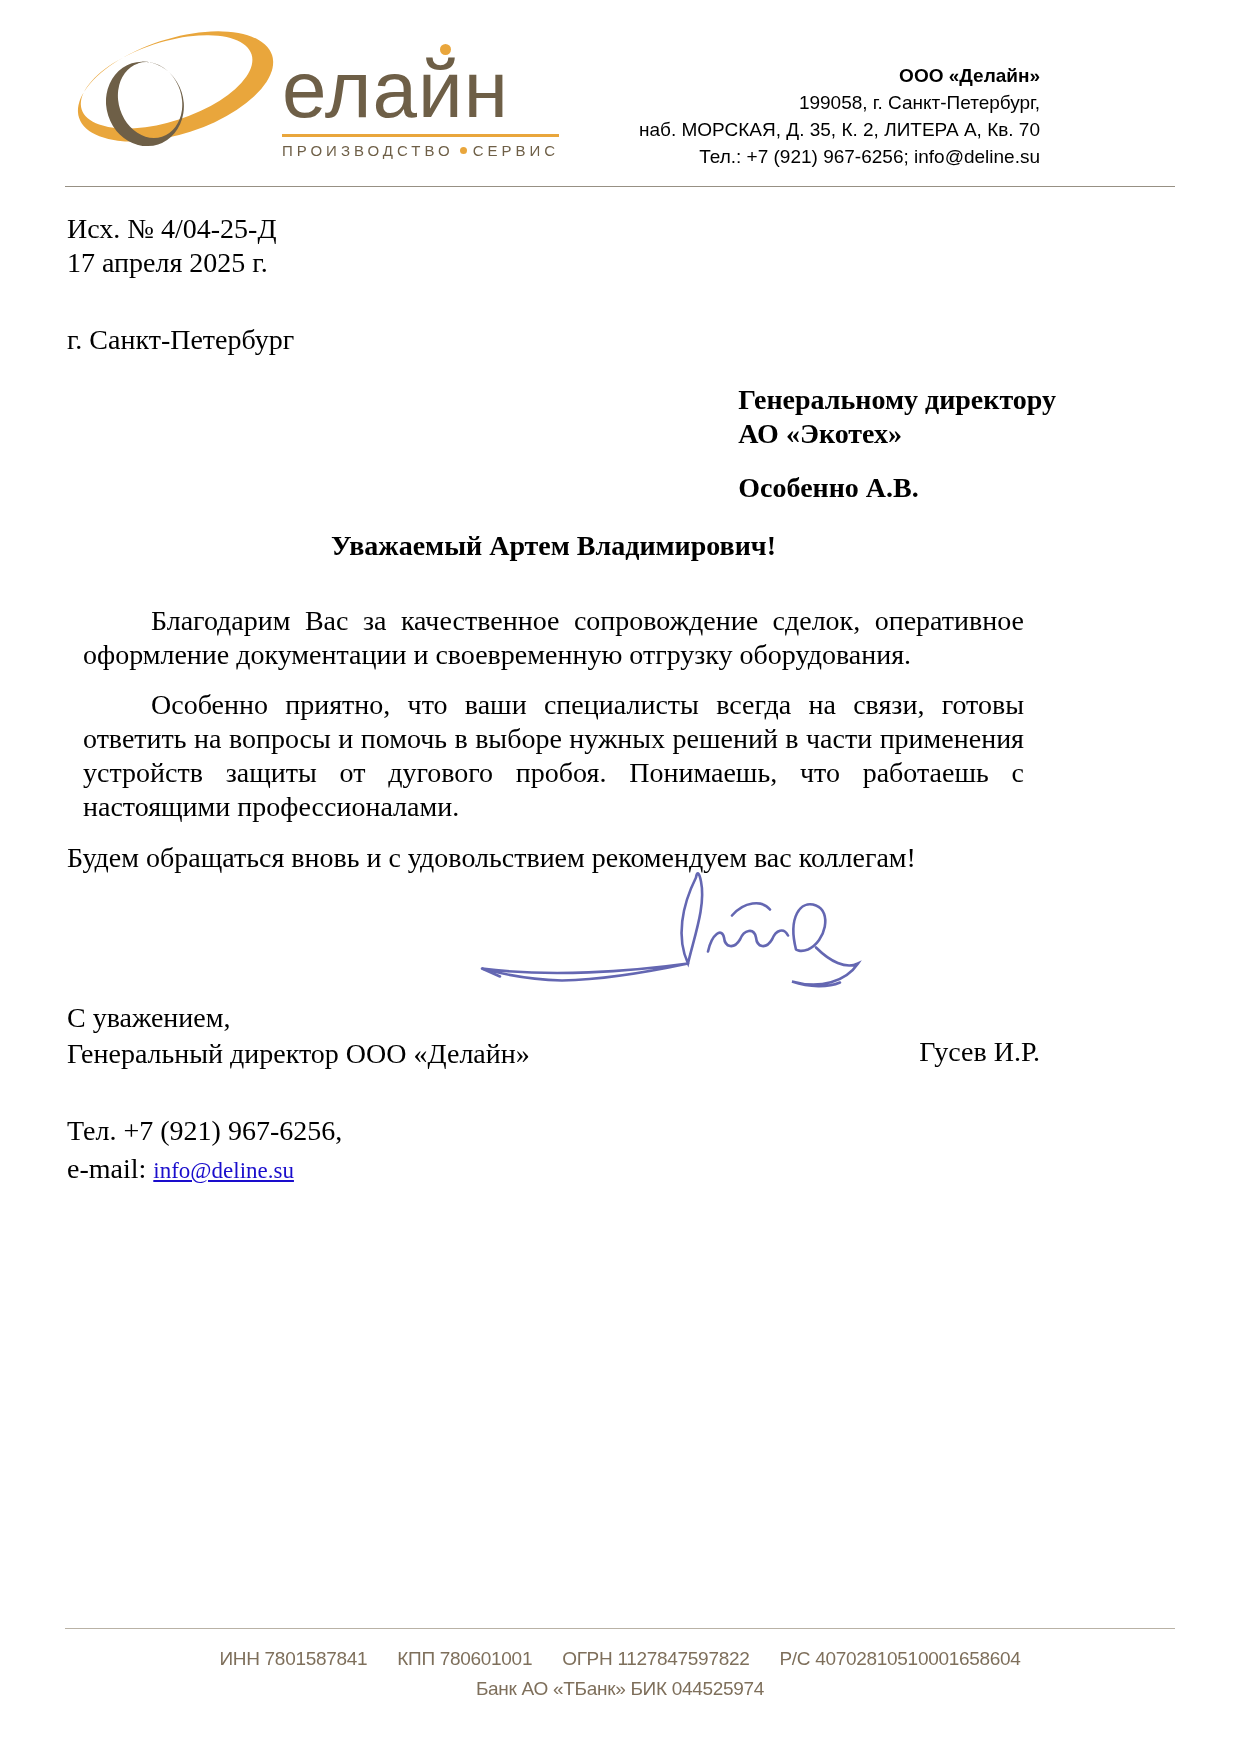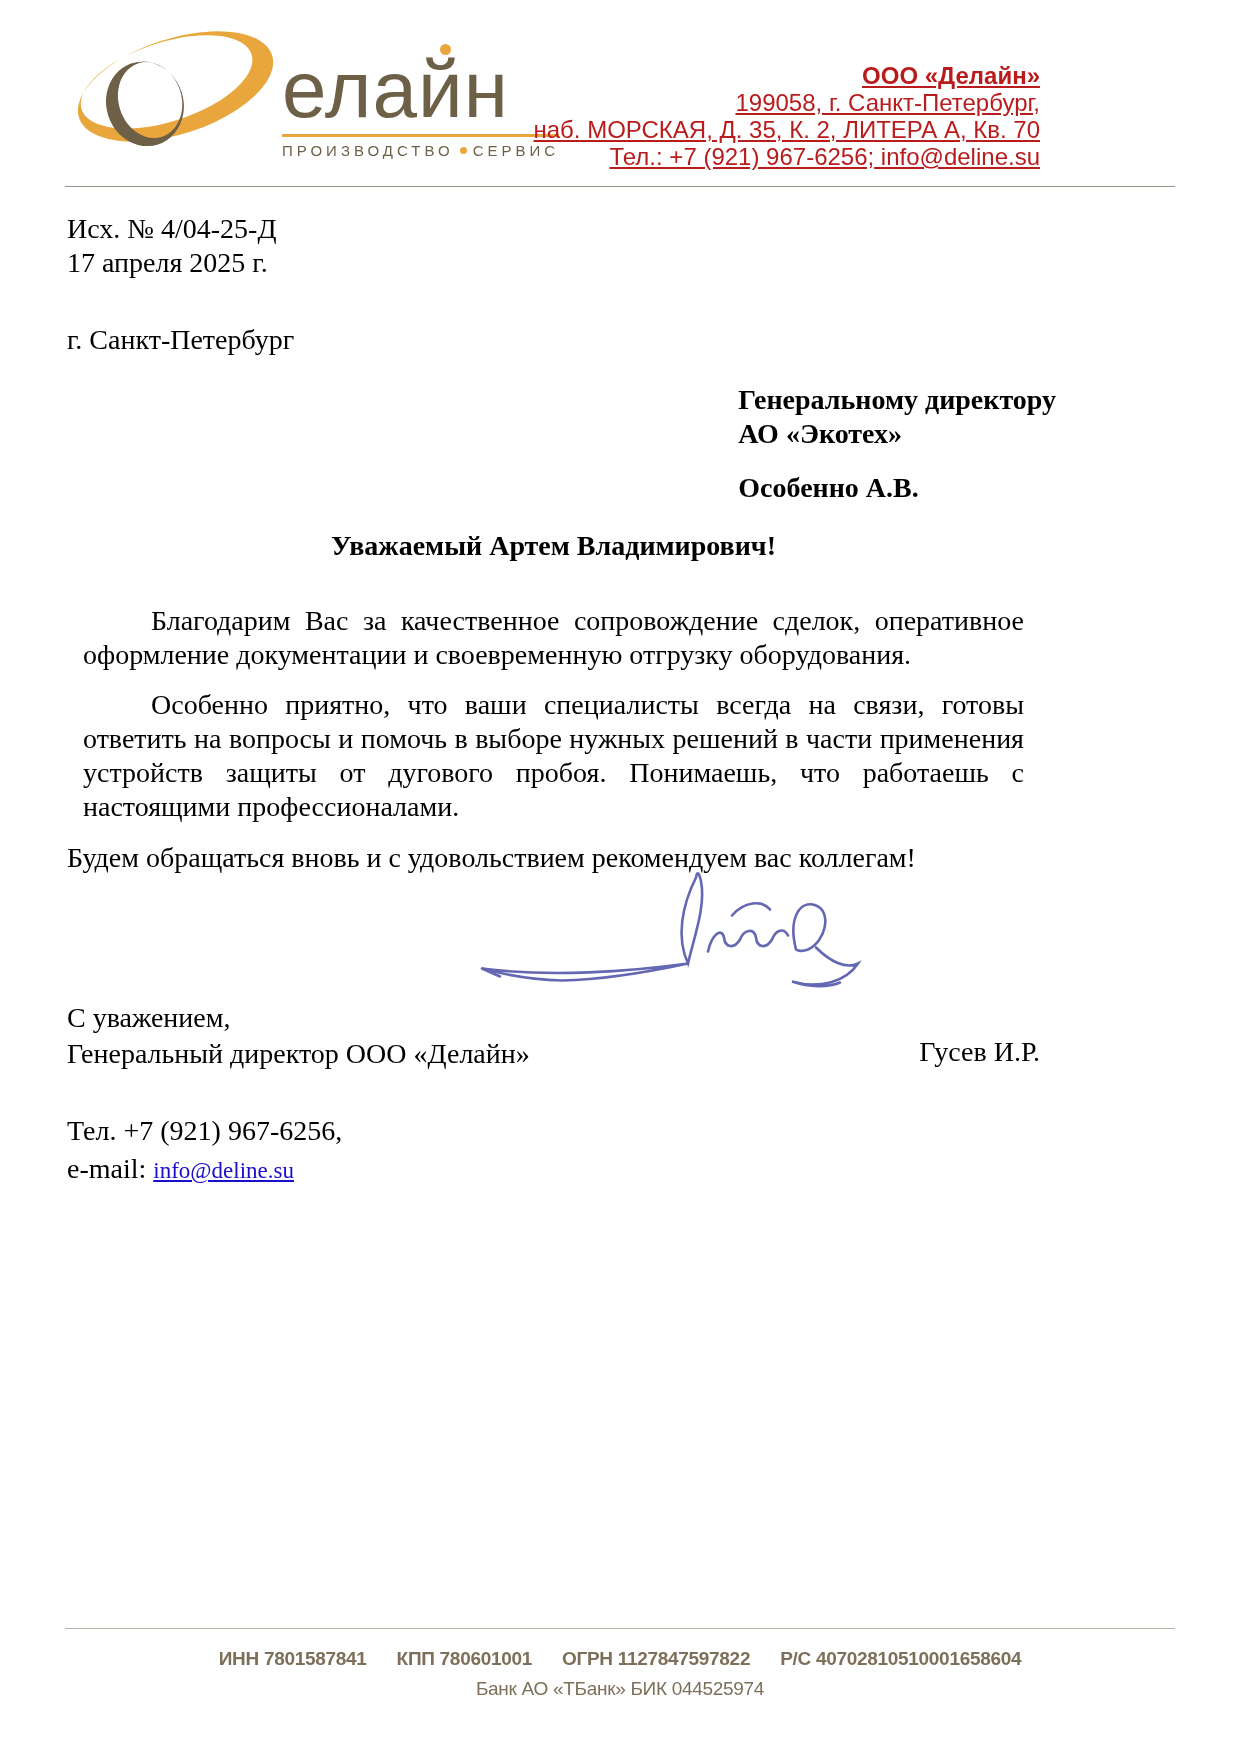--- a/index.html
+++ b/index.html
@@ -26,21 +26,21 @@
   .logo-sub{
     font-family:"Liberation Sans", sans-serif;
     font-size:15px;letter-spacing:4px;color:#6E5F47;
     margin-top:5px;display:flex;align-items:center;white-space:nowrap;
   }
   .logo-sub-dot{width:7px;height:7px;border-radius:50%;background:#E9A63C;
     display:inline-block;margin:0 6px;}
   .company-info{
     position:absolute;right:200px;top:62px;text-align:right;
     font-family:"Liberation Sans", sans-serif;
-    font-size:24px;line-height:27px;color:#b91c1c;text-decoration:underline;
+    font-size:19px;line-height:27px;color:#000000;
   }
   .ci-name{font-weight:bold;}
   
   .sep{position:absolute;left:65px;right:65px;border-top:1.5px solid #979084;}
   .sep-top{top:186px;}
   .sep-bottom{top:1628px;border-top:1px solid #b9b2a6;}
   
   .ref{position:absolute;left:67px;top:212px;font-size:28px;line-height:34px;}
   .city{position:absolute;left:67px;top:324px;font-size:28px;}
   .addressee{
@@ -61,21 +61,21 @@
   .signature{position:absolute;left:470px;top:868px;}
   .contact{position:absolute;left:67px;top:1112px;font-size:28px;line-height:38px;}
   .email-link{font-size:23px;color:#1A0DCC;text-decoration:underline;cursor:pointer;}
   
   .page-footer{
     position:absolute;left:0;right:0;top:1644px;text-align:center;
     font-family:"Liberation Sans", sans-serif;
     font-size:19px;line-height:30px;color:#7E6F5B;
     letter-spacing:-0.3px;
   }
-  .footer-line1{display:flex;justify-content:center;gap:30px;font-weight:bold;}
+  .footer-line1{display:flex;justify-content:center;gap:30px;}
 </style>
 </head>
 <body>
 
 <div class="page">
 
   <div class="logo">
     <svg class="logo-mark" width="208" height="118" viewBox="0 0 205 115" aria-hidden="true">
       <path transform="rotate(-18 102 55)" fill="#E9A63C" fill-rule="evenodd" d="M102,8 a100,47 0 1 0 0.1,0 z M95,9 a88,39 0 1 0 0.1,0 z"></path>
       <path transform="rotate(-18 102 55)" fill="#6E5F47" fill-rule="evenodd" d="M68,20 a38,42 0 1 0 0.1,0 z M74,22 a31,38 0 1 0 0.1,0 z"></path>

